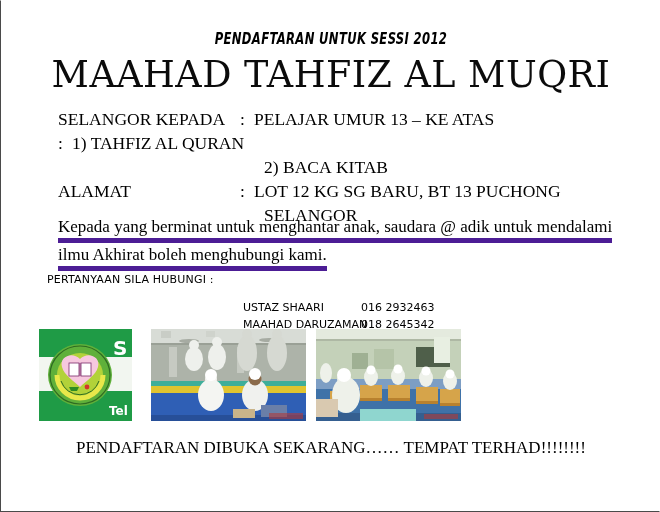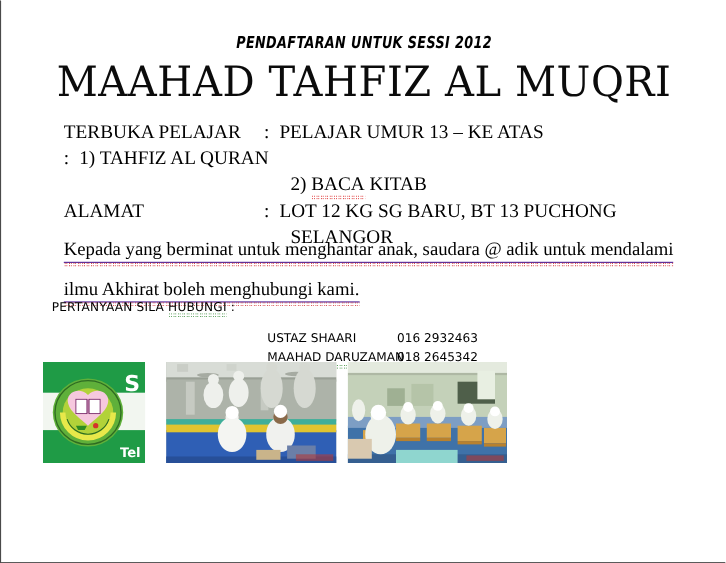--- a/index.html
+++ b/index.html
@@ -126,24 +126,24 @@
     top: 214px;
     width: 575px;
     font-size: 17px;
     line-height: 23px;
     color: #000000;
   }
   .para-line {
     position: relative;
     display: block;
     white-space: nowrap;
-    border-bottom: 1px solid #4c1d95;
+    border-bottom: 5px solid #4c1d95;
     width: fit-content;
     padding-bottom: 0px;
-    margin-bottom: 12px;
+    margin-bottom: 0;
   }
   .para-line::after {
     content: "";
     position: absolute;
     left: 0;
     right: 0;
     bottom: -4px;
     height: 3px;
     background-image:
       linear-gradient(45deg, transparent 45%, #cc1414 45%, #cc1414 55%, transparent 55%),
@@ -226,21 +226,21 @@
 
 <div id="page">
 
   <div class="kicker">PENDAFTARAN UNTUK SESSI 2012</div>
 
   <div class="main-title">MAAHAD TAHFIZ AL MUQRI</div>
 
   <div class="details">
 
     <div class="drow">
-      <span class="dlabel">TERBUKA PELAJAR</span>
+      <span class="dlabel">SELANGOR KEPADA</span>
       <span class="dcolon">:</span>
       <span class="dvalue">PELAJAR UMUR 13 – KE ATAS</span>
     </div>
 
     <div class="drow">
       <span class="dcolon">:</span>
       <span class="dvalue">1) TAHFIZ  AL QURAN</span>
     </div>
 
     <div class="drow cont-row">
@@ -392,14 +392,15 @@
           <circle cx="110" cy="42" r="4.5"></circle>
           <circle cx="134" cy="45" r="4.5"></circle>
         </g>
         <rect x="0" y="70" width="22" height="18" fill="#d9c9b0"></rect>
         <rect x="44" y="80" width="56" height="12" fill="#8fd6cf"></rect>
         <rect x="108" y="85" width="34" height="5" fill="#b03a3a" opacity="0.6"></rect>
       </svg>
     </div>
   </div>
 
+  <div class="footer-line">PENDAFTARAN DIBUKA  SEKARANG……  TEMPAT TERHAD!!!!!!!!</div>
 
 </div>
 
 </body></html>

